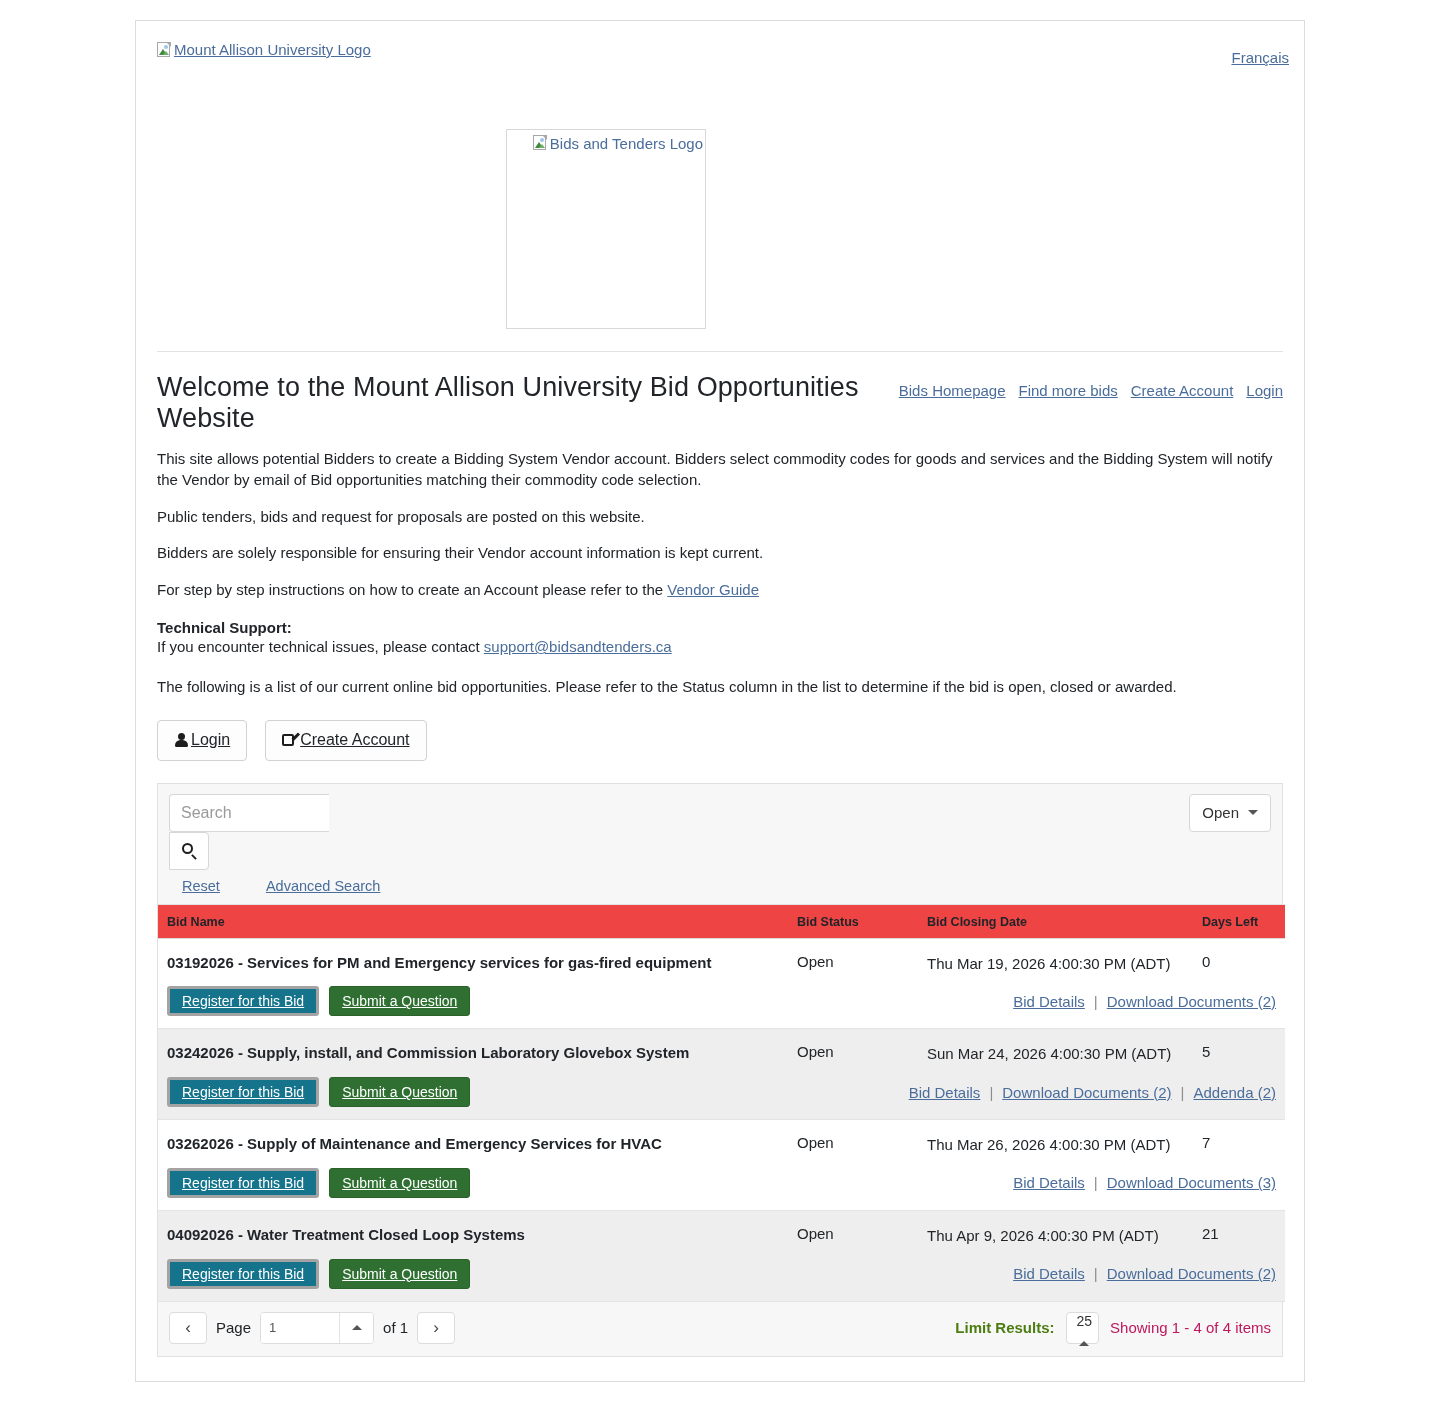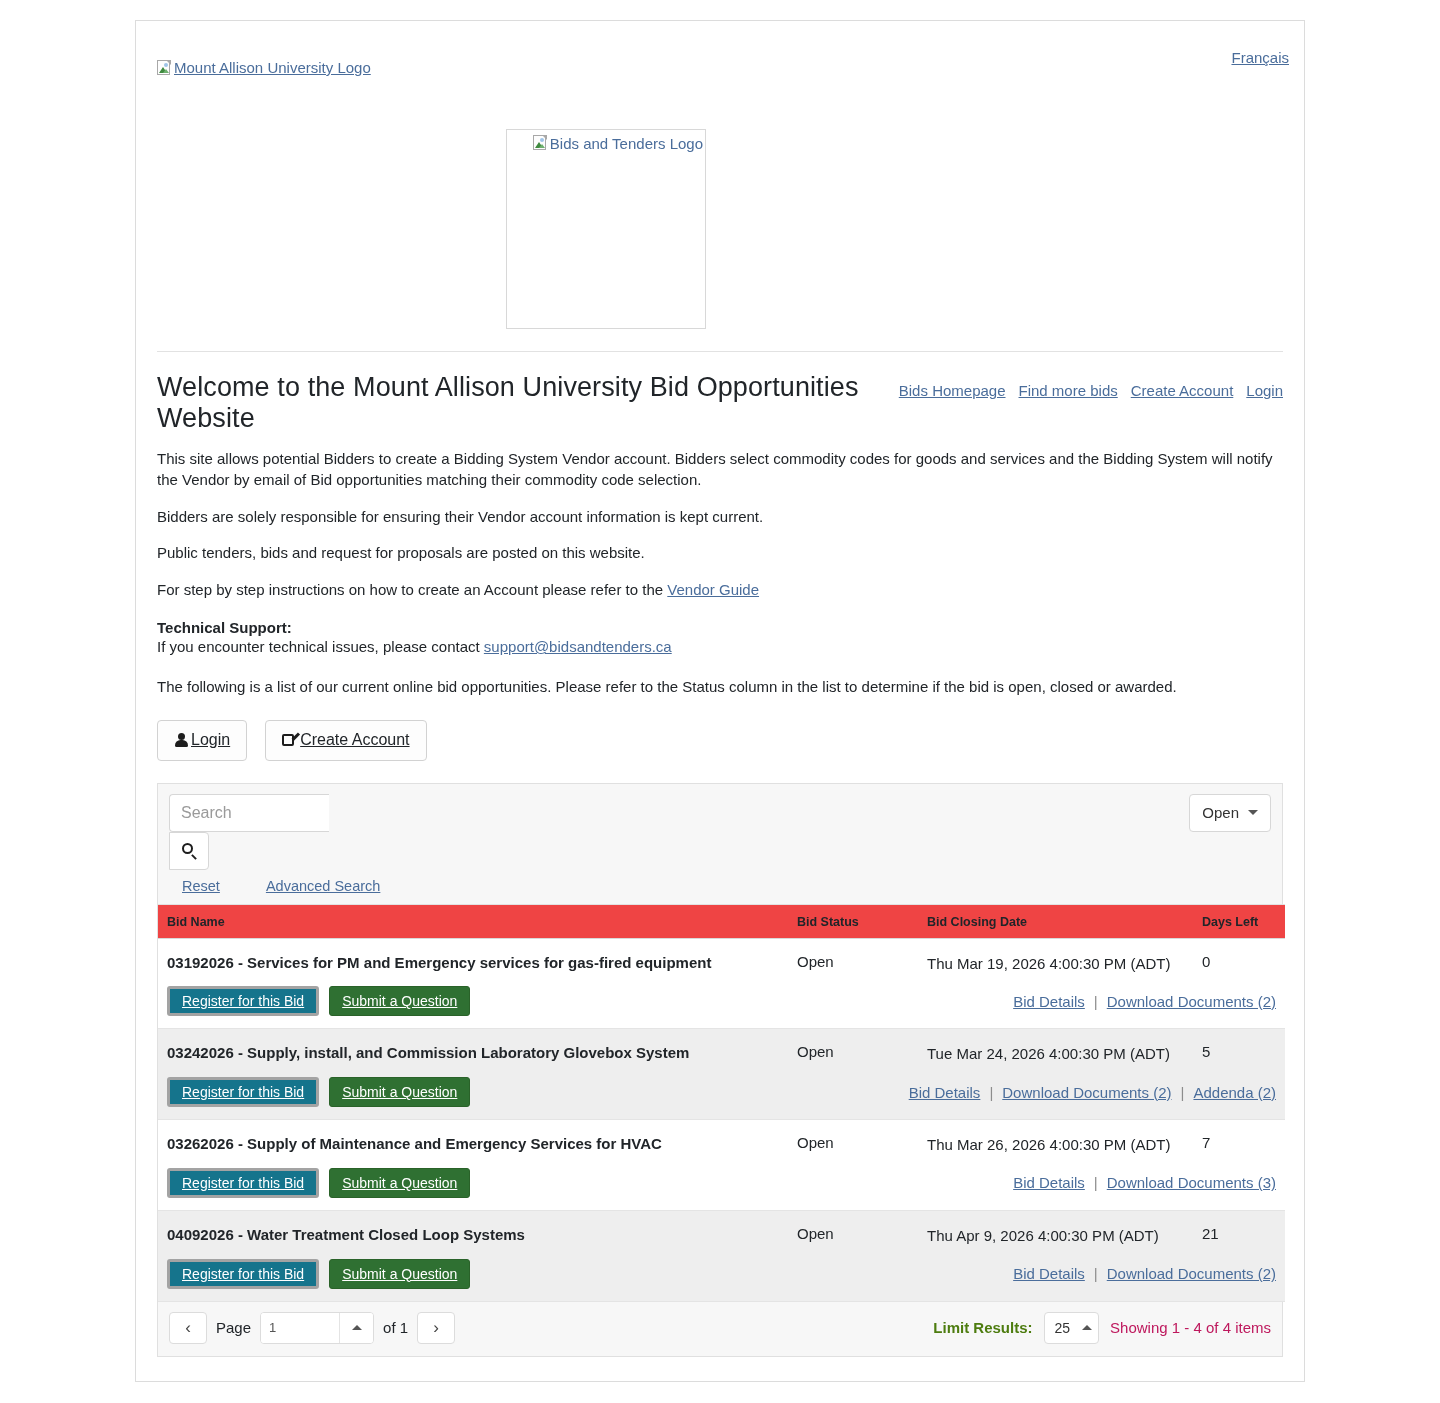--- a/index.html
+++ b/index.html
@@ -22,21 +22,21 @@
     height: 1362px;
     border: 1px solid #dcdcdc;
     background: #fff;
   }
 
   
   .top-band { position: relative; height: 330px; }
   .mta-logo-link {
     position: absolute;
     left: 21px;
-    top: 38px;
+    top: 20px;
     font-size: 15px;
     color: #4a6d9b;
     text-decoration: underline;
     display: flex;
     align-items: center;
     gap: 2px;
     white-space: nowrap;
   }
   .fr-link {
     position: absolute;
@@ -421,20 +421,21 @@
   .limit-label { font-size: 15px; font-weight: bold; color: #4d7c0f; }
   .limit-spin {
     display: flex; align-items: center;
     border: 1px solid #dcdcdc;
     border-radius: 4px;
     background: #fff;
     height: 32px;
     padding: 0 6px 0 10px;
     gap: 12px;
     cursor: pointer;
+    flex-direction: column;
   }
   .limit-spin .val { font-size: 14px; color: #333; }
   .showing { font-size: 15px; color: #be185d; }
 </style>
 </head>
 <body>
 
 <div class="page-frame">
 
   <div class="top-band">
@@ -474,22 +475,22 @@
       <h1 class="page-title">Welcome to the Mount Allison University Bid Opportunities Website</h1>
       <div class="quick-links">
         <a href="#">Bids Homepage</a>
         <a href="#">Find more bids</a>
         <a href="#">Create Account</a>
         <a href="#">Login</a>
       </div>
     </div>
 
     <p class="body-text">This site allows potential Bidders to create a Bidding System Vendor account.  Bidders select commodity codes for goods and services and the Bidding System will notify the Vendor by email of Bid opportunities matching their commodity code selection.</p>
+    <p class="body-text tight">Public tenders, bids and request for proposals are posted on this website.</p>
     <p class="body-text tight">Bidders are solely responsible for ensuring their Vendor account information is kept current.</p>
-    <p class="body-text tight">Public tenders, bids and request for proposals are posted on this website.</p>
     <p class="body-text tight"><span>For step by step instructions on how to create an Account please refer to the </span><a href="#">Vendor Guide</a></p>
 
 
     <div class="support-block second">
       <p class="lbl">Technical Support:</p>
       <p class="txt"><span>If you encounter technical issues, please contact </span><a href="#">support@bidsandtenders.ca</a></p>
     </div>
 
     <p class="body-text intro-list">The following is a list of our current online bid opportunities. Please refer to the Status column in the list to determine if the bid is open, closed or awarded.</p>
 
@@ -564,21 +565,21 @@
                   <span class="sep">|</span>
                   <a href="#">Download Documents (2)</a>
                 </div>
               </div>
             </td>
           </tr>
 
           <tr class="bid-row alt">
             <td class="name">03242026 - Supply, install, and Commission Laboratory Glovebox System</td>
             <td class="status">Open</td>
-            <td class="date">Tue Mar 24, 2026 4:00:30 PM (ADT)</td>
+            <td class="date">Sun Mar 24, 2026 4:00:30 PM (ADT)</td>
             <td class="days">5</td>
           </tr>
           <tr class="act-row alt">
             <td colspan="4">
               <div class="act-wrap">
                 <div class="act-left">
                   <a class="btn-register" href="#">Register for this Bid</a>
                   <a class="btn-question" href="#">Submit a Question</a>
                 </div>
                 <div class="act-right">

